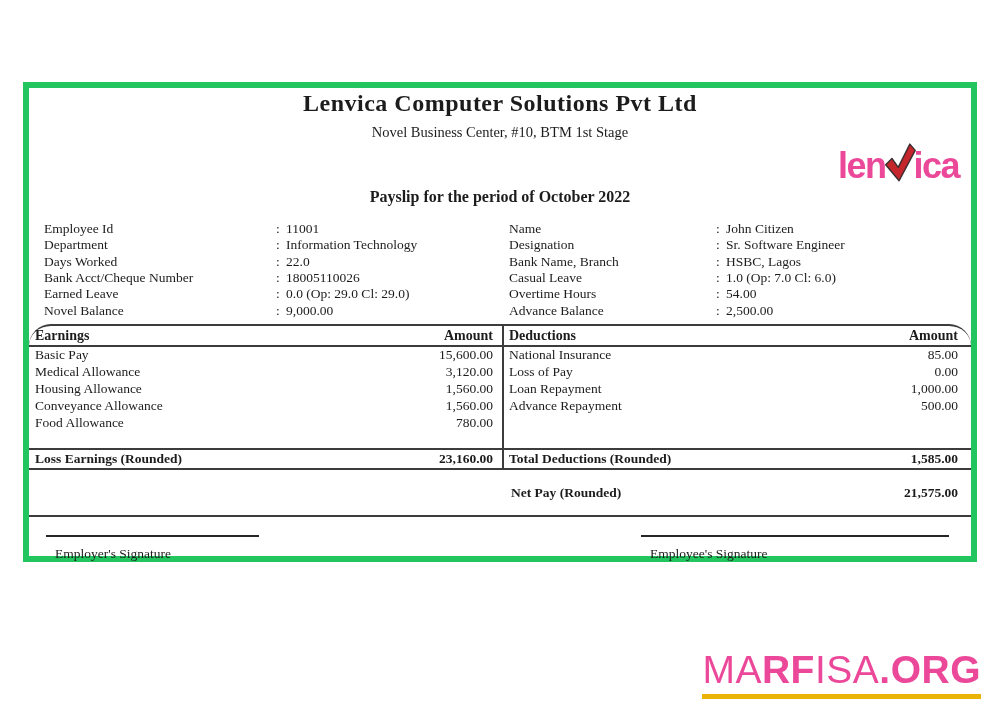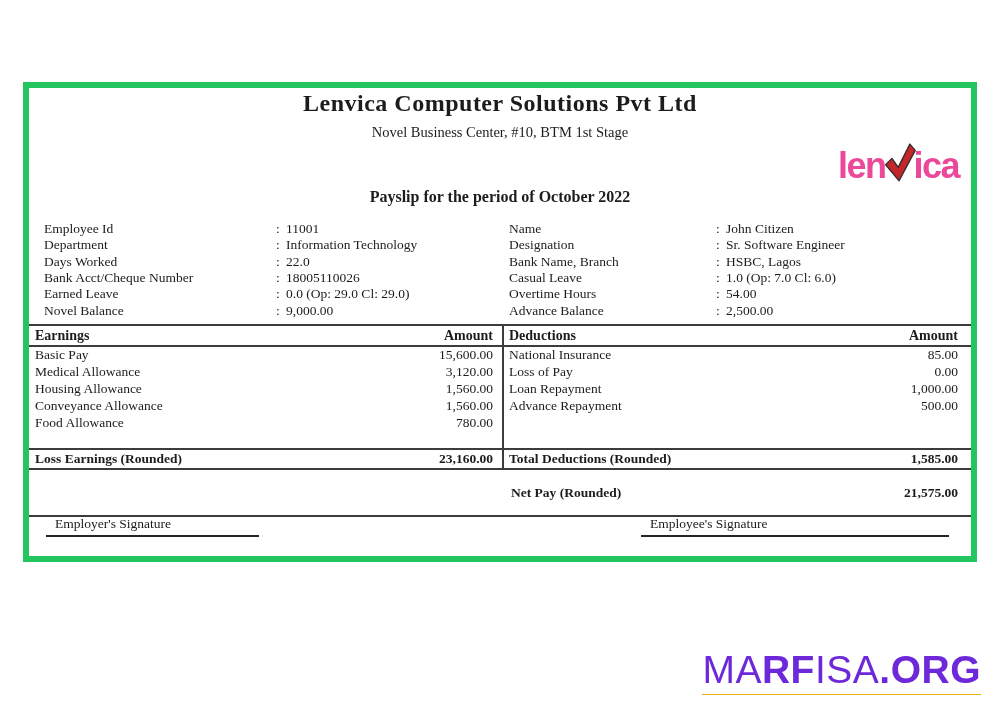--- a/index.html
+++ b/index.html
@@ -37,21 +37,21 @@
   .details-col.left  { left: 15px;  width: 450px; }
   .details-col.right { left: 480px; width: 460px; }
   .detail-row { display: flex; height: 16.3px; align-items: center; white-space: nowrap; }
   .details-col.left  .detail-label { width: 232px; }
   .details-col.right .detail-label { width: 207px; }
   .detail-sep { width: 6px; }
   .detail-value { margin-left: 4px; }
 
   .pay-table {
     position: absolute; top: 236px; left: 0; right: 0;
-    border-top: 2px solid #3c3c3c; font-size: 13.5px;
+    border-top: 2px solid #3c3c3c; font-size: 13.5px; border-radius: 22px;
   }
   .t-row { display: flex; }
   .t-cell-left {
     width: 475px; border-right: 2px solid #3c3c3c;
     padding: 0 9px 0 6px;
   }
   .t-cell-right { flex: 1; padding: 0 13px 0 5px; }
 
   .t-row-header { height: 21px; border-bottom: 2px solid #3c3c3c; font-weight: bold; font-size: 14px; }
   .t-row-header .t-cell-left, .t-row-header .t-cell-right { display: flex; justify-content: space-between; align-items: center; }
@@ -70,29 +70,29 @@
     font-weight: bold; font-size: 13.5px;
     display: flex; align-items: center;
   }
   .t-row-netpay .np-spacer { width: 477px; }
   .t-row-netpay .np-label { padding-left: 5px; }
   .t-row-netpay .np-amount { margin-left: auto; padding-right: 13px; }
 
   .sig-line { position: absolute; top: 447px; border-top: 2px solid #262626; }
   .sig-line.left  { left: 17px;  width: 213px; }
   .sig-line.right { left: 612px; width: 308px; }
-  .sig-label { position: absolute; top: 428px; font-size: 13.5px; }
+  .sig-label { position: absolute; top: 458px; font-size: 13.5px; }
   .sig-label.left  { left: 26px; }
   .sig-label.right { left: 621px; }
 
   .watermark {
     position: absolute; top: 650px; right: 19px;
     font-family: "Liberation Sans", sans-serif; font-size: 39px; line-height: 1.05;
-    color: #6d28d9; letter-spacing: 0.5px;
-    padding-bottom: 3px; border-bottom: 1px solid #eab308;
+    color: #ec4899; letter-spacing: 0.5px;
+    padding-bottom: 3px; border-bottom: 5px solid #eab308;
     white-space: nowrap;
   }
   .wm-thin { font-weight: 400; }
   .wm-bold { font-weight: 700; }
 </style>
 </head>
 <body>
 
 <div class="payslip">
 

